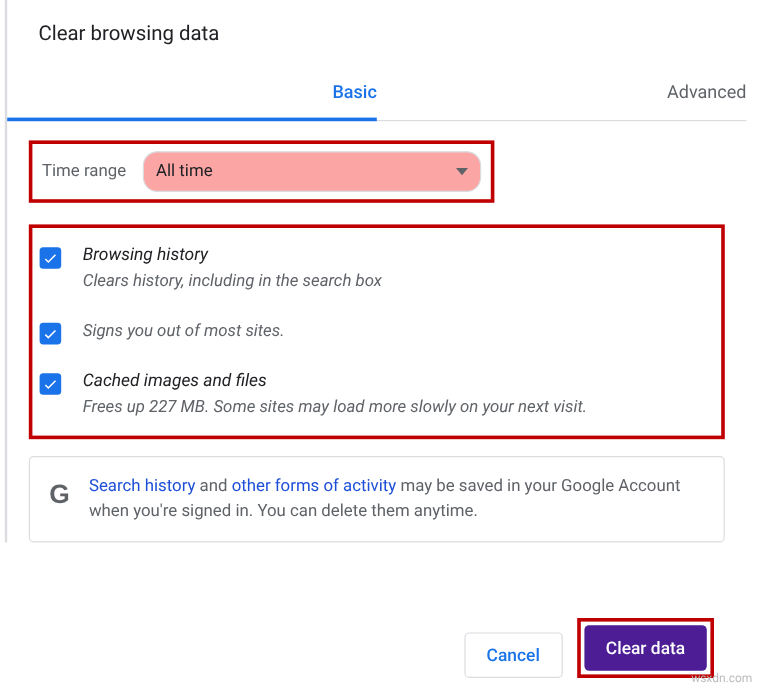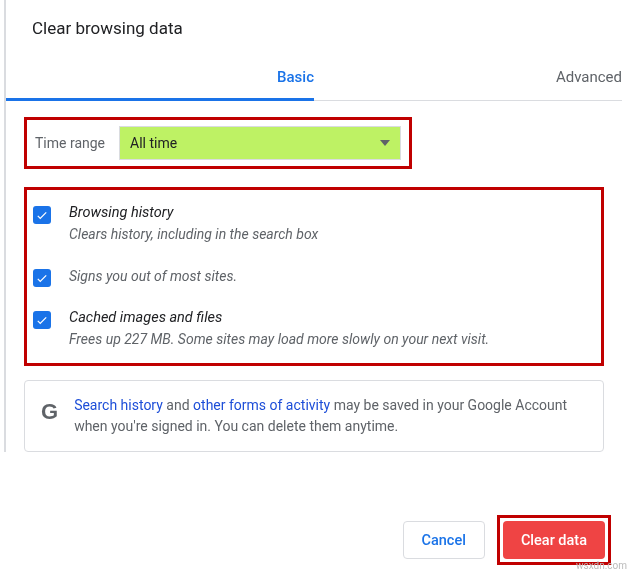--- a/index.html
+++ b/index.html
@@ -60,22 +60,22 @@
     }
     .time-range-label {
       color: #5f6368;
       font-size: 14px;
       margin-right: 14px;
     }
     .select {
       flex: 1;
       height: 34px;
       border: 1px solid #dadce0;
-      border-radius: 0;
-      background: #bef264;
+      border-radius: 12px;
+      background: #fca5a5;
       display: flex;
       align-items: center;
       justify-content: space-between;
       padding: 0 10px;
       cursor: pointer;
       gap: 44px;
     }
     .select-text { color: #202124; }
     .caret {
       border-left: 5px solid transparent;
@@ -124,44 +124,44 @@
       font-weight: bold;
       color: #5f6368;
       margin-right: 16px;
       margin-top: 4px;
     }
     .info-text { color: #5f6368; font-size: 14px; line-height: 1.5; }
     .info-text .link { color: #1d4ed8; }
     .footer {
       position: absolute;
       bottom: 12px;
-      right: 22px;
+      right: 38px;
       display: flex;
       gap: 12px;
-      align-items: center;
+      align-items: flex-end;
     }
     .btn {
       height: 38px;
       padding: 0 18px;
       border-radius: 4px;
       font-size: 14.5px;
       font-weight: 500;
       cursor: pointer;
       display: flex;
       align-items: center;
       justify-content: center;
     }
     .btn-cancel {
       border: 1px solid #dadce0;
       background: #fff;
       color: #1a73e8;
     }
     .btn-primary {
       border: none;
-      background: #ef4444;
+      background: #4c1d95;
       color: #fff;
     }
     .clear-wrap {
       border: 3px solid #c00000;
       padding: 3px;
     }
     .watermark {
       position: absolute;
       bottom: 6px;
       right: 6px;

